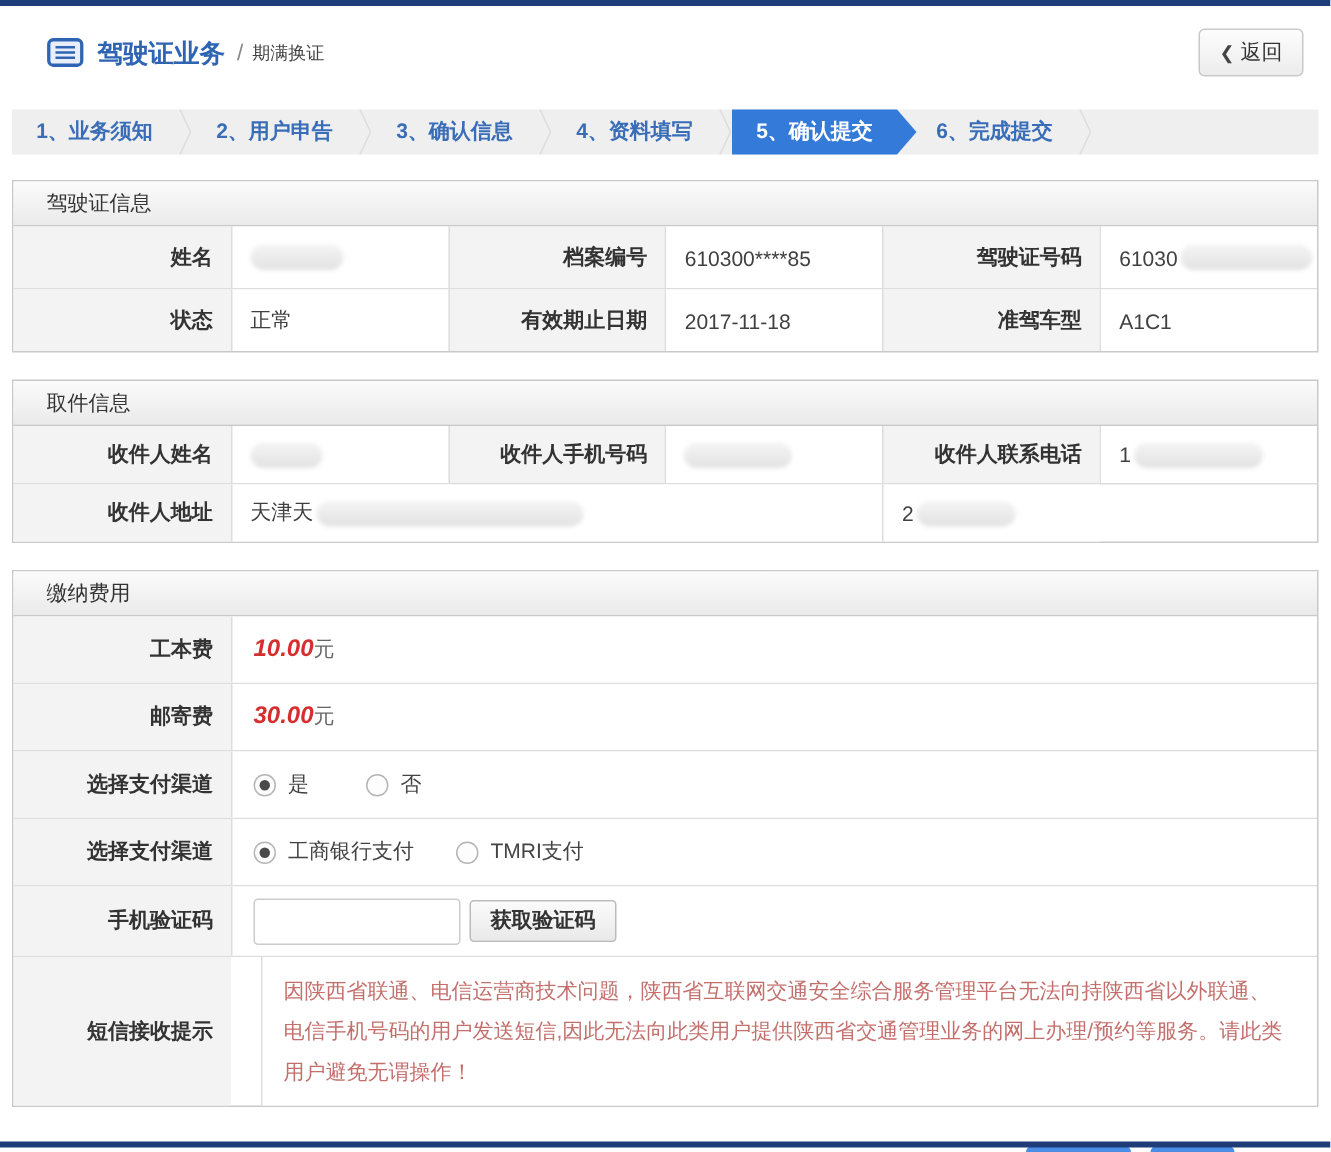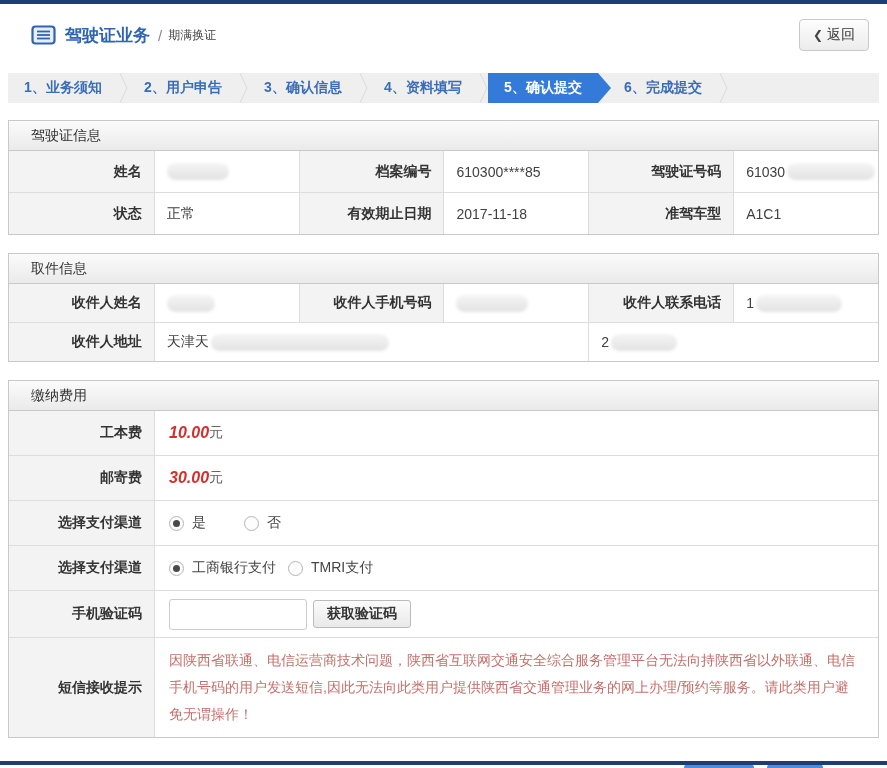--- a/index.html
+++ b/index.html
@@ -75,21 +75,21 @@
   .radio { width:15px; height:15px; border-radius:50%; border:1px solid #b5b5b5;
     background:#fdfdfd; display:inline-flex; align-items:center; justify-content:center; }
   .radio.checked::after { content:''; width:7px; height:7px; border-radius:50%; background:#4a4a4a; }
 
   .sms-input { width:138px; height:31px; border:1px solid #ccc; border-radius:3px;
     padding:0 8px; font-family:inherit; font-size:14px; color:#333; }
   .code-btn { margin-left:6px; height:28px; padding:0 13px;
     background:linear-gradient(#fbfbfb,#e9e9e9); border:1px solid #bbb; border-radius:3px;
     font-family:inherit; font-size:14px; font-weight:bold; color:#333; cursor:pointer; }
 
-  .notice-cell { padding:9px 22px 9px 10px; }
+  .notice-cell { padding:9px 22px 9px 10px;margin-left:20px; }
   .notice-text { color:#c3706c; line-height:27px; font-size:14px; }
   .notice-row .label-cell { min-height:62px; }
 
   
   .actions { display:flex; justify-content:flex-end; gap:13px; margin:26px 64px 0 0; }
   .btn-primary { background:#4b8de4; color:#fff; border:none; border-radius:4px;
     padding:8px 14px; font-size:14px; font-weight:bold; font-family:inherit; cursor:pointer; }
 </style>
 </head>
 <body>
@@ -219,21 +219,21 @@
           <span class="radio"></span>
           <span>否</span>
         </span>
       </div>
     </div>
   </div>
 
   <div class="prow">
     <div class="cell label-cell">选择支付渠道</div>
     <div class="content-cell">
-      <div class="radio-group" style="gap:12px">
+      <div class="radio-group" style="gap:28px">
         <span class="radio-opt">
           <span class="radio checked"></span>
           <span>工商银行支付</span>
         </span>
         <span class="radio-opt">
           <span class="radio"></span>
           <span>TMRI支付</span>
         </span>
       </div>
     </div>

